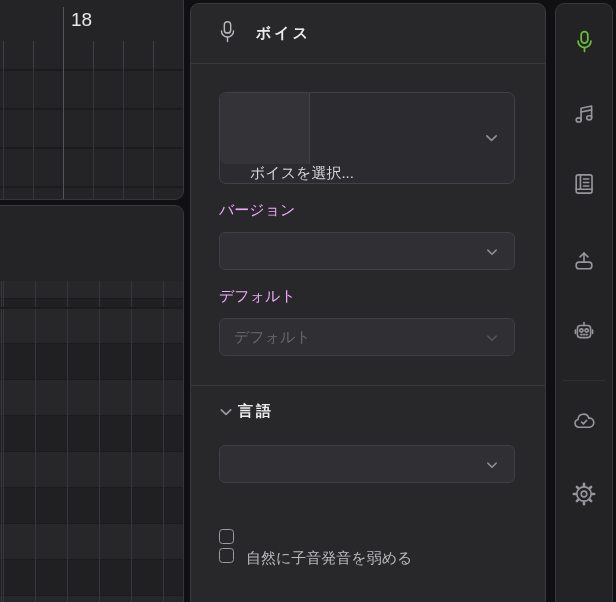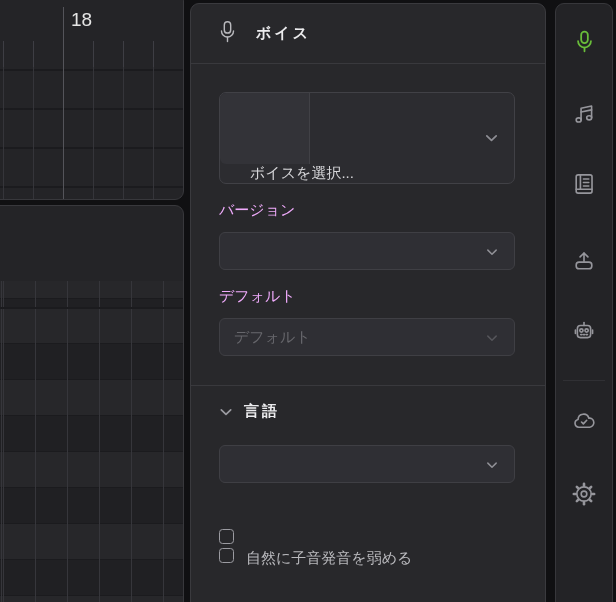--- a/index.html
+++ b/index.html
@@ -43,21 +43,21 @@
   .dd-chevron { position:absolute; right:16px; top:50%; transform:translateY(-50%); }
 
   .field-label { position:absolute; left:28px; font-size:15px; color:#f0abfc;font-family:Liberation Mono, monospace; }
   .dropdown { position:absolute; left:28px; width:296px; height:38px;
     background:#2f2f34; border:1px solid #3f3f44; border-radius:6px;
     display:flex; align-items:center; padding-left:14px; font-size:15px; color:#e0e0e3; cursor:pointer; }
   .dropdown.disabled { color:#67676c; cursor:default; }
 
   .h-divider { position:absolute; left:0; right:0; height:1px; background:#39393d; }
 
-  #lang-header { position:absolute; left:28px; top:398px; display:flex; align-items:center; gap:11px; cursor:pointer; }
+  #lang-header { position:absolute; left:28px; top:398px; display:flex; align-items:center; gap:5px; cursor:pointer; }
 
   .check-row { position:absolute; left:28px; display:flex; align-items:center; gap:12px; cursor:pointer; }
   .checkbox { width:15px; height:15px; border:1.5px solid #9b9ba1; border-radius:3.5px; background:transparent; flex:0 0 auto; }
   .check-label { font-size:15px; color:#b9b9bd;margin-top:44px; }
 
   
   #side-rail { left:555px; top:3px; width:58px; height:612px; background:#232326; border-color:#37373b; }
   .side-item { position:absolute; left:0; width:100%; height:44px; display:flex; align-items:center; justify-content:center; cursor:pointer; }
   .side-item svg { stroke:#96969c; }
   .side-item.active svg { stroke:#69bd3a; }

